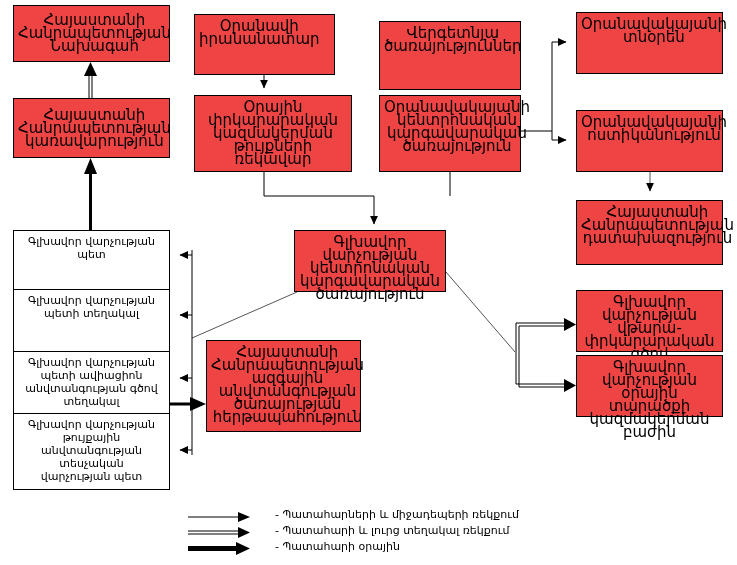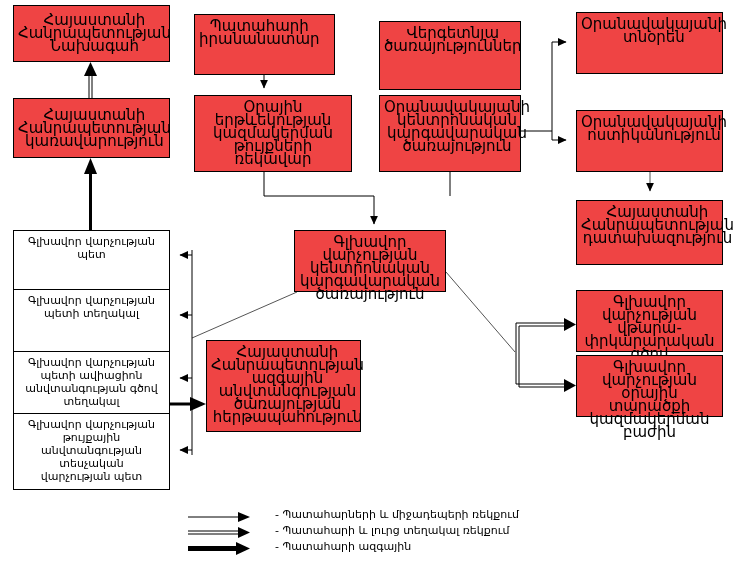--- a/index.html
+++ b/index.html
@@ -182,27 +182,27 @@
 Նախագահ</span>
   </div>
 
   <div class="box" style="left:13px;top:98px;width:157px;height:60px;">
     <span style="white-space:pre-line;">Հայաստանի
 Հանրապետության
 կառավարություն</span>
   </div>
 
   <div class="box top-align" style="left:194px;top:14px;width:141px;height:61px;">
-    <span style="white-space:pre-line;">Պատահարի
+    <span style="white-space:pre-line;">Օրանավի
 իրանանատար</span>
   </div>
 
   <div class="box top-align" style="left:194px;top:95px;width:158px;height:77px;">
     <span style="white-space:pre-line;">Օրային
-երթևեկության
+փրկարարական
 կազմակերման
 թույքների ռեկավար</span>
   </div>
 
   <div class="box top-align" style="left:379px;top:5px;width:142px;height:69px;margin-top:16px;">
     <span style="white-space:pre-line;">Վերգետնյա
 ծառայություններ</span>
   </div>
 
   <div class="box top-align" style="left:379px;top:95px;width:142px;height:77px;">
@@ -300,18 +300,18 @@
         <path d="M62,7.5 L50,2 L50,13 z" fill="#000"></path>
       </svg>
       <span class="legend-label">- Պատահարի և լուրց տեղակալ ռեկքում</span>
     </div>
 
     <div class="legend-row">
       <svg class="legend-svg" width="64" height="16">
         <path d="M0,7.5 L50,7.5" stroke="#000" stroke-width="5" fill="none"></path>
         <path d="M62,7.5 L48,1 L48,14 z" fill="#000"></path>
       </svg>
-      <span class="legend-label">- Պատահարի ազգային</span>
+      <span class="legend-label">- Պատահարի օրային</span>
     </div>
 
   </div>
 
 </div>
 
 </body></html>

